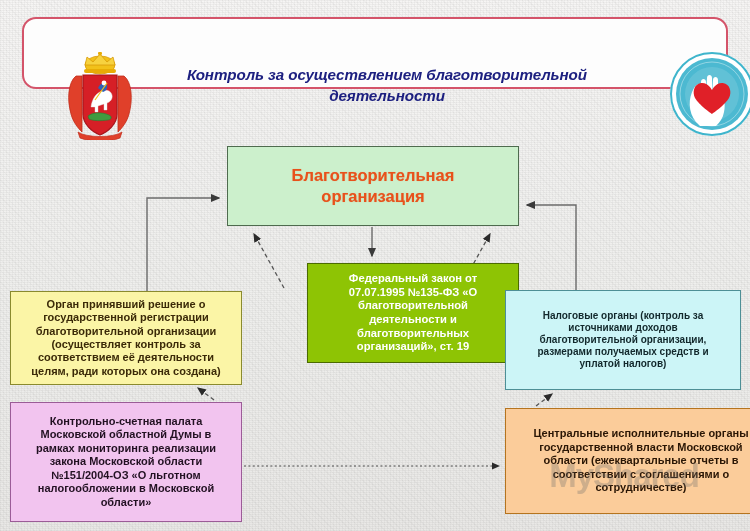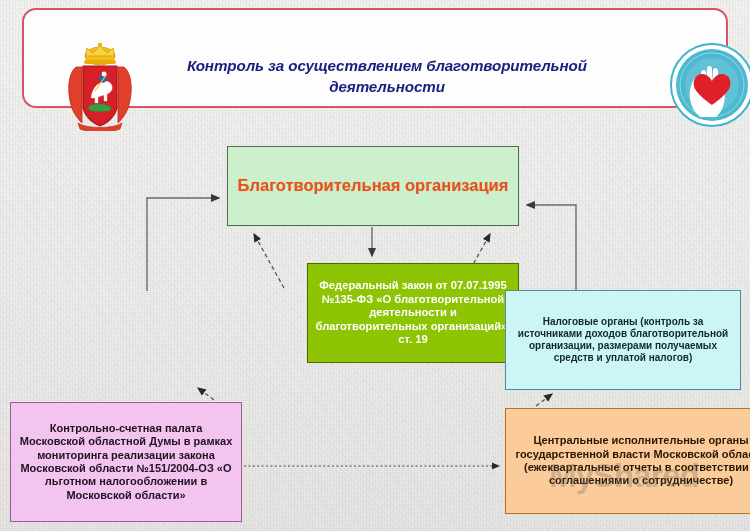--- a/index.html
+++ b/index.html
@@ -22,23 +22,23 @@
       repeating-linear-gradient(90deg, rgba(0,0,0,0.03) 0px, rgba(0,0,0,0.03) 1px, rgba(255,255,255,0) 1px, rgba(255,255,255,0) 3px),
       repeating-linear-gradient(45deg, rgba(120,120,120,0.05) 0px, rgba(120,120,120,0.05) 1px, rgba(255,255,255,0) 1px, rgba(255,255,255,0) 4px),
       linear-gradient(180deg, #f6f5f4 0%, #eeeeec 60%, #e9e8e6 100%);
     overflow: hidden;
   }
 
   
   #header-panel {
     position: absolute;
     left: 22px;
-    top: 8px;
+    top: 17px;
     width: 706px;
-    height: 100px;
+    height: 72px;
     background: #fdfdfd;
     border: 2px solid #d4546a;
     border-radius: 14px;
     box-sizing: border-box;
   }
   #header-title {
     position: absolute;
     left: 128px;
     top: 46px;
     width: 470px;
@@ -71,21 +71,21 @@
   
   .node {
     position: absolute;
     box-sizing: border-box;
     display: flex;
     align-items: center;
     justify-content: center;
     text-align: center;
     font-weight: bold;
     line-height: 1.22;
-    padding: 4px 6px;
+    padding: 4px 12px;
     z-index: 5;
   }
 
   #node-main {
     left: 227px;
     top: 146px;
     width: 292px;
     height: 80px;
     background: #ccf0cc;
     border: 1.5px solid #4e6b4e;
@@ -268,20 +268,21 @@
       <path d="M44,40 C44,40 40,32 33,33 C26,34 24,42 27,48 C31,55 44,64 44,64 C44,64 57,55 61,48 C64,42 62,34 55,33 C48,32 44,40 44,40 z" fill="#e02028"></path>
 
       <circle cx="44" cy="44" r="32" fill="none" stroke="#ffffff" stroke-width="0.8" opacity="0.5"></circle>
     </svg>
   </div>
 
   <div class="node" id="node-main">Благотворительная организация</div>
 
   <div class="node" id="node-law">Федеральный закон от 07.07.1995 №135-ФЗ «О благотворительной деятельности и благотворительных организаций», ст. 19</div>
 
+  <div class="node" id="node-registry">Орган принявший решение о государственной регистрации благотворительной организации (осуществляет контроль за соответствием её деятельности целям, ради которых она создана)</div>
 
   <div class="node" id="node-tax">Налоговые органы (контроль за источниками доходов благотворительной организации, размерами получаемых средств и уплатой налогов)</div>
 
   <div class="node" id="node-audit">Контрольно-счетная палата Московской областной Думы в рамках мониторинга реализации закона Московской области №151/2004-ОЗ «О льготном налогообложении в Московской области»</div>
 
   <div class="node" id="node-executive">Центральные исполнительные органы государственной власти Московской области (ежеквартальные отчеты в соответствии с соглашениями о сотрудничестве)</div>
 
   <div id="watermark">MyShared</div>
 
 </div>

